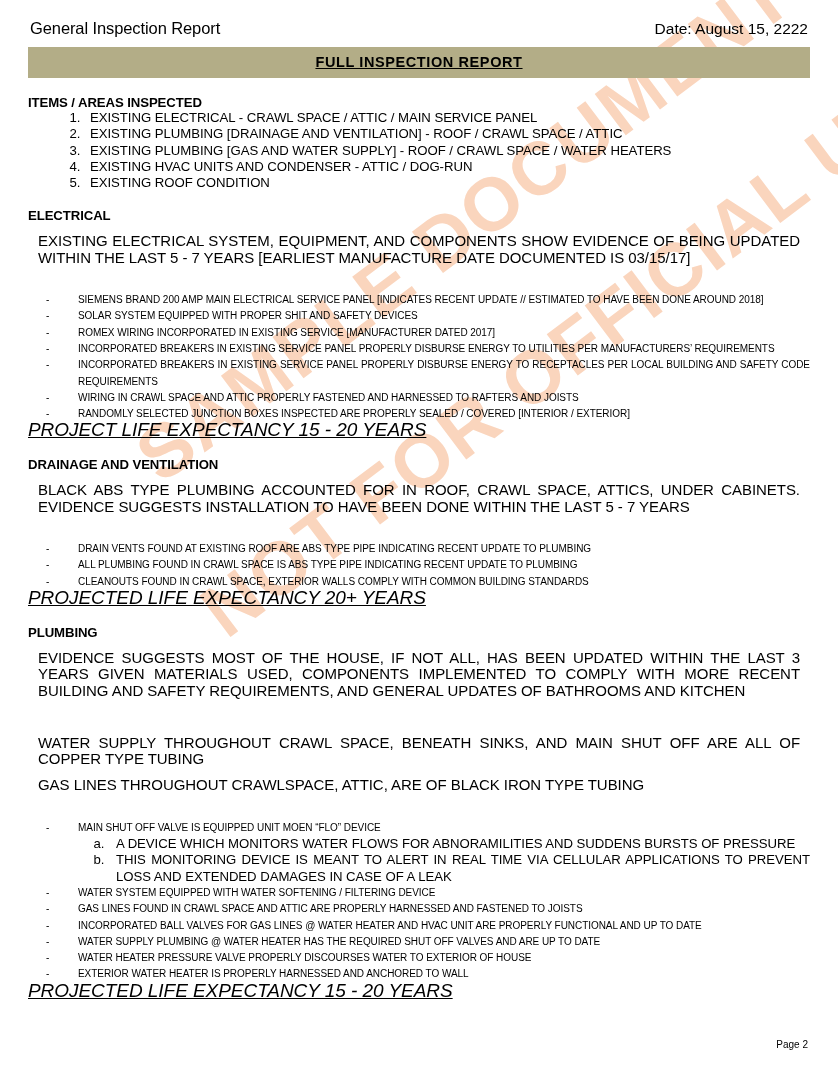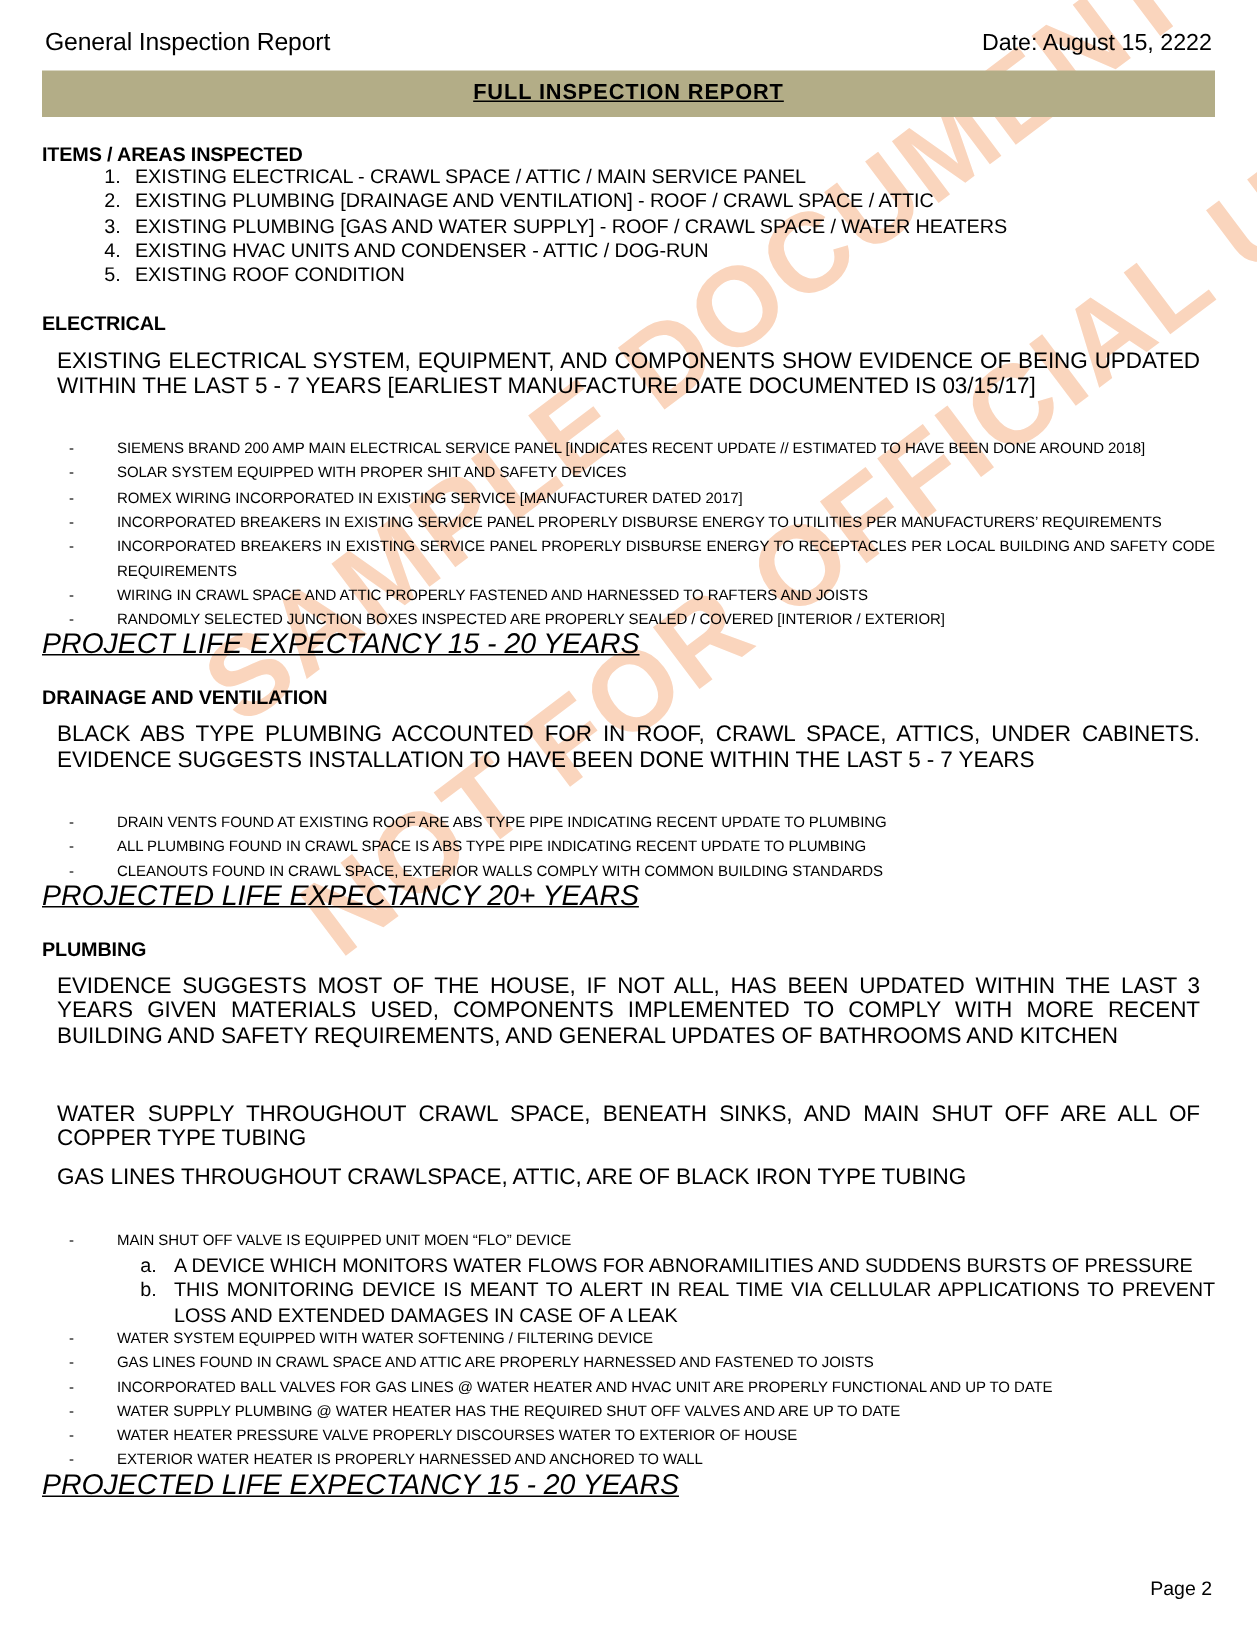--- a/index.html
+++ b/index.html
@@ -176,23 +176,23 @@
     font-style: italic;
     text-decoration: underline;
     display: inline-block;
     margin: 0;
     letter-spacing: -0.05px;
   }
   .life-exp-wrap { margin: 0; }
 
   .footer {
     position: absolute;
-    bottom: 20px;
+    bottom: 36px;
     right: 30px;
-    font-size: 13px;
+    font-size: 10px;
     z-index: 2;
   }
 </style>
 </head>
 <body>
 
 <div class="page">
 
   <div class="watermark">
     <div class="wm-text wm-line1">SAMPLE DOCUMENT</div>

